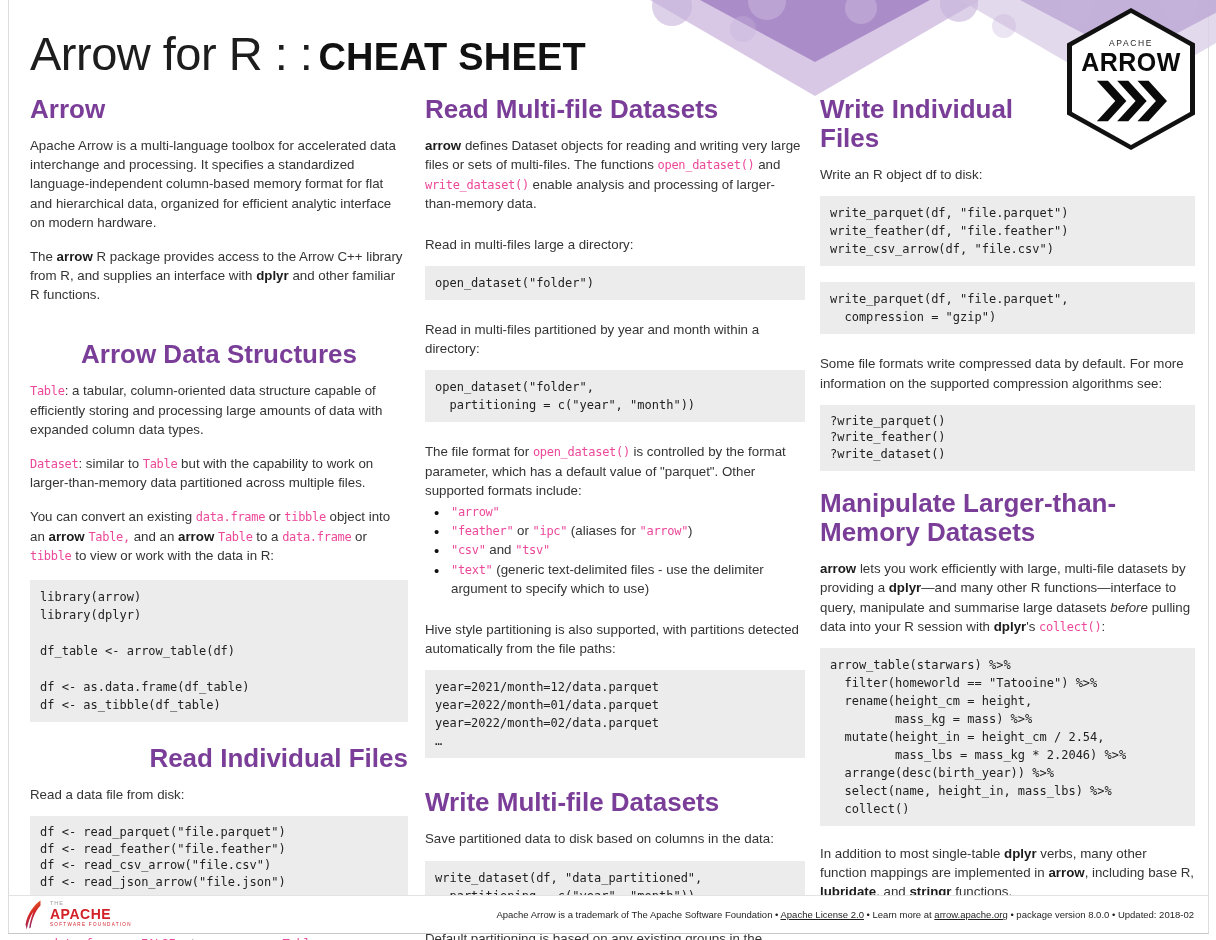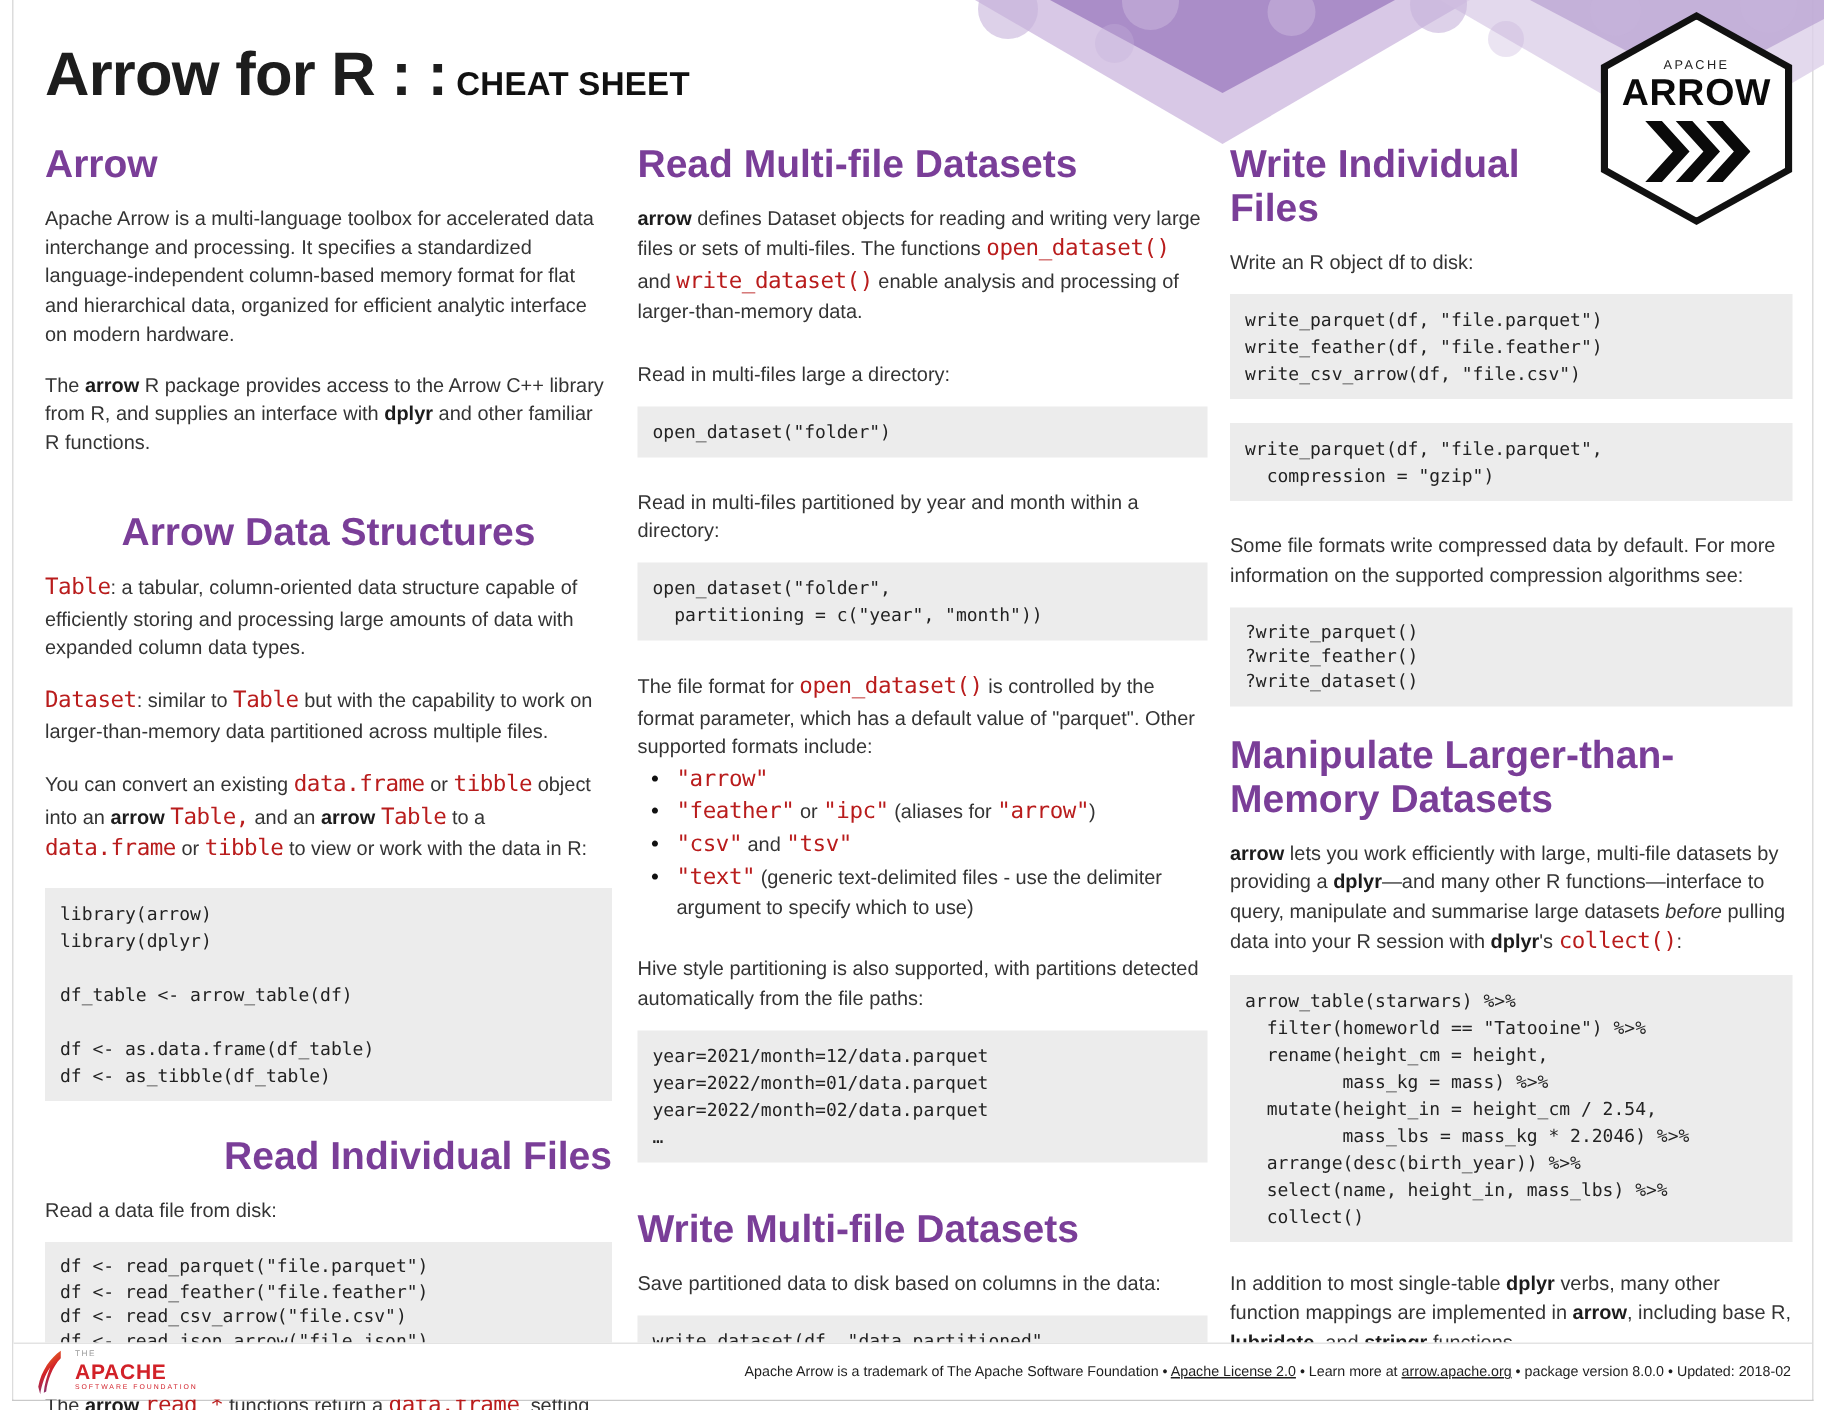--- a/index.html
+++ b/index.html
@@ -3,22 +3,22 @@
 <meta charset="utf-8">
 <style>
   html,body{margin:0;padding:0;background:#fff;}
   body{width:1216px;height:940px;overflow:hidden;font-family:"Liberation Sans",sans-serif;color:#343434;position:relative;}
   .edge-left{position:absolute;left:8px;top:0;bottom:6px;width:1px;background:#dcdcdc;}
   .edge-right{position:absolute;right:7px;top:0;bottom:6px;width:1px;background:#dcdcdc;}
   .edge-bottom{position:absolute;left:8px;right:7px;top:933px;height:1px;background:#c9c9c9;}
 
   
   .title-row{position:absolute;left:30px;top:26px;display:flex;align-items:baseline;z-index:3;}
-  .title-light{font-weight:700;font-size:41px;color:#1d1d1d;letter-spacing:-0.5px;}
-  .title-bold{font-weight:800;font-size:22px;color:#111;margin-left:6px;letter-spacing:0.2px;}
+  .title-light{font-weight:400;font-size:47px;color:#1d1d1d;letter-spacing:-0.5px;}
+  .title-bold{font-weight:800;font-size:38px;color:#111;margin-left:6px;letter-spacing:0.2px;}
 
   
   .deco{position:absolute;left:640px;top:0;width:576px;height:100px;overflow:hidden;z-index:0;}
   .deco .tri{position:absolute;top:0;clip-path:polygon(0 0,100% 0,50% 100%);}
   .t1{left:10px;width:330px;height:96px;background:#cbb6dd;opacity:.75;}
   .t2{left:60px;width:230px;height:62px;background:#a283c2;opacity:.85;}
   .t3{left:320px;width:330px;height:96px;background:#dcd0e9;opacity:.8;}
   .t4{left:380px;width:220px;height:58px;background:#b79fd0;opacity:.7;}
   .deco .dot{position:absolute;border-radius:50%;background:#c7b2da;opacity:.6;}
 
@@ -33,21 +33,21 @@
   
   .col{position:absolute;top:95px;z-index:1;}
   .col1{left:30px;width:378px;}
   .col2{left:425px;width:380px;}
   .col3{left:820px;width:375px;}
   h2{font-size:26px;font-weight:700;color:#7a3e98;margin:24px 0 12px 0;line-height:1.12;}
   .col h2:first-child{margin-top:0;}
   .col3 h2.wrap{max-width:235px;}
   p{font-size:13.3px;line-height:1.44;margin:0 0 15px 0;}
   .st-b{font-weight:700;color:#1c1c1c;}
-  .st-m{font-family:"DejaVu Sans Mono","Liberation Mono",monospace;font-size:15px;letter-spacing:-0.3px;color:#b91c1c;}
+  .st-m{font-family:"DejaVu Sans Mono","Liberation Mono",monospace;font-size:12px;letter-spacing:-0.3px;color:#ec4899;}
   .st-i{font-style:italic;}
   pre.code{background:#ececec;color:#222;font-family:"DejaVu Sans Mono","Liberation Mono",monospace;font-size:12px;line-height:1.5;margin:0 0 16px 0;padding:8px 10px;white-space:pre;overflow:hidden;}
   ul.fmt-list{list-style:none;margin:0 0 15px 0;padding:0;}
   ul.fmt-list li{position:relative;padding-left:26px;font-size:13.3px;line-height:1.44;}
   ul.fmt-list li::before{content:"\2022";position:absolute;left:9px;top:0;font-size:15px;color:#111;}
 
   
   .footer{position:absolute;left:9px;right:8px;top:895px;height:38px;border-top:1px solid #e3e3e3;display:flex;align-items:center;justify-content:space-between;padding:0 14px;box-sizing:border-box;background:#fff;z-index:2;}
   .asf-logo{display:flex;align-items:center;gap:5px;}
   .asf-text{display:flex;flex-direction:column;line-height:1;}

